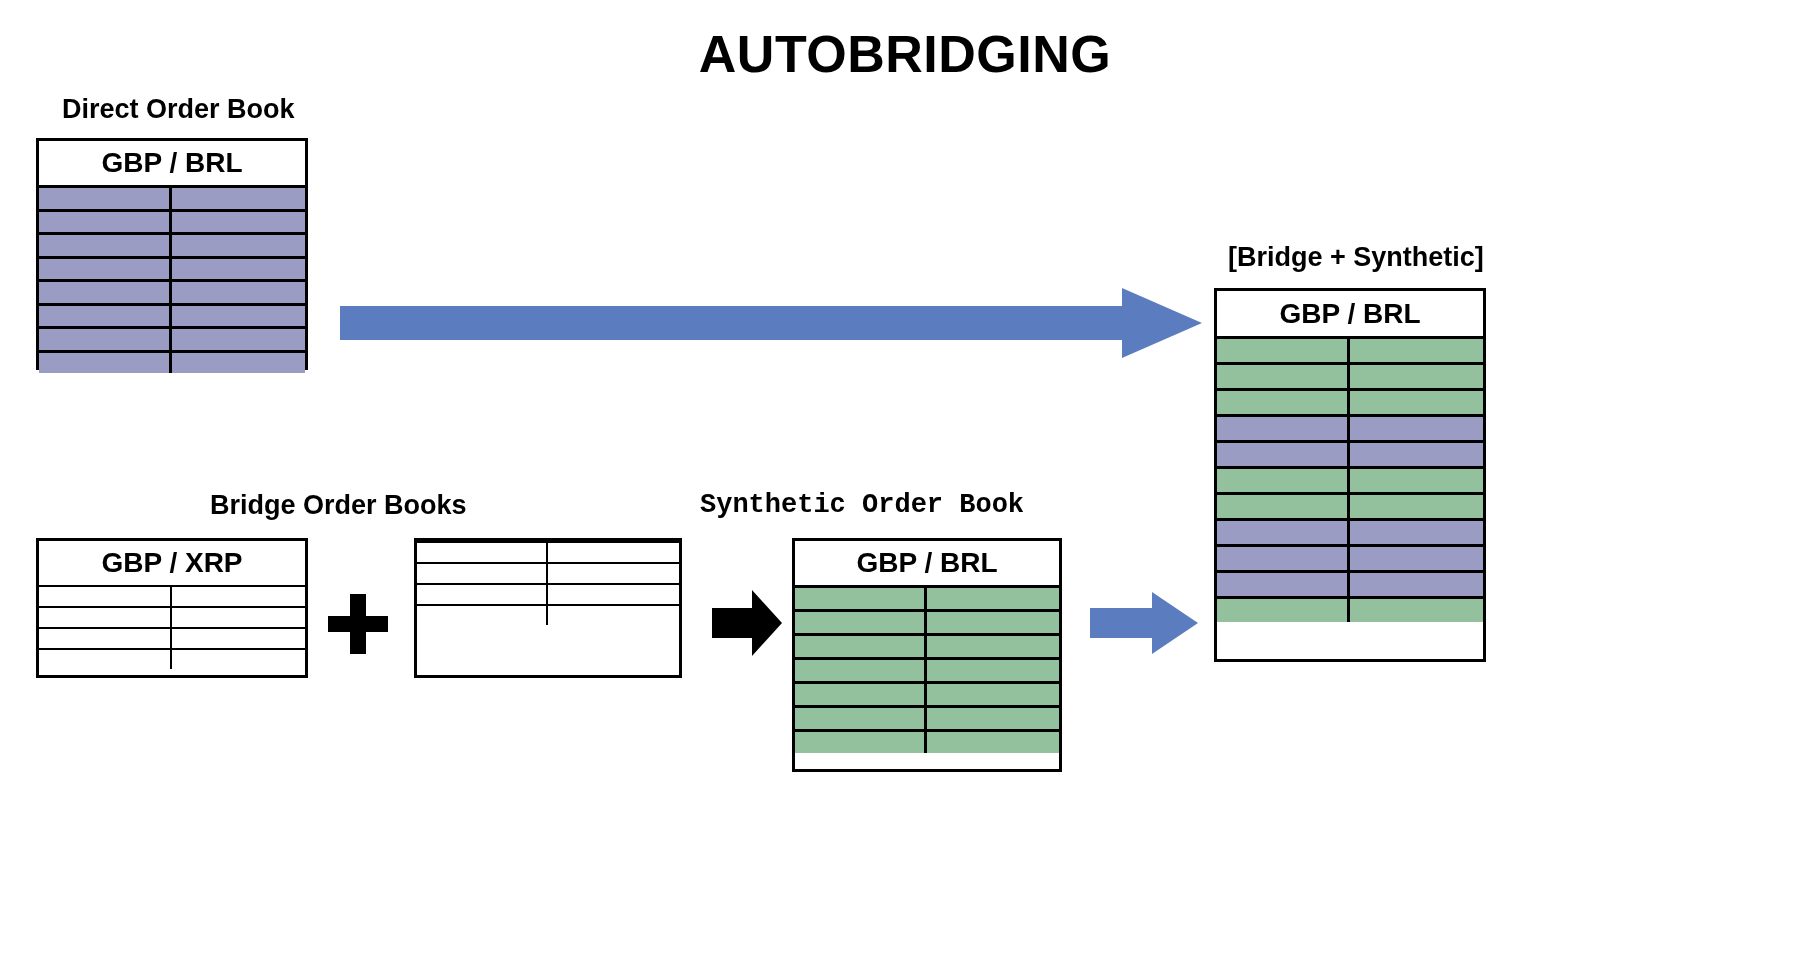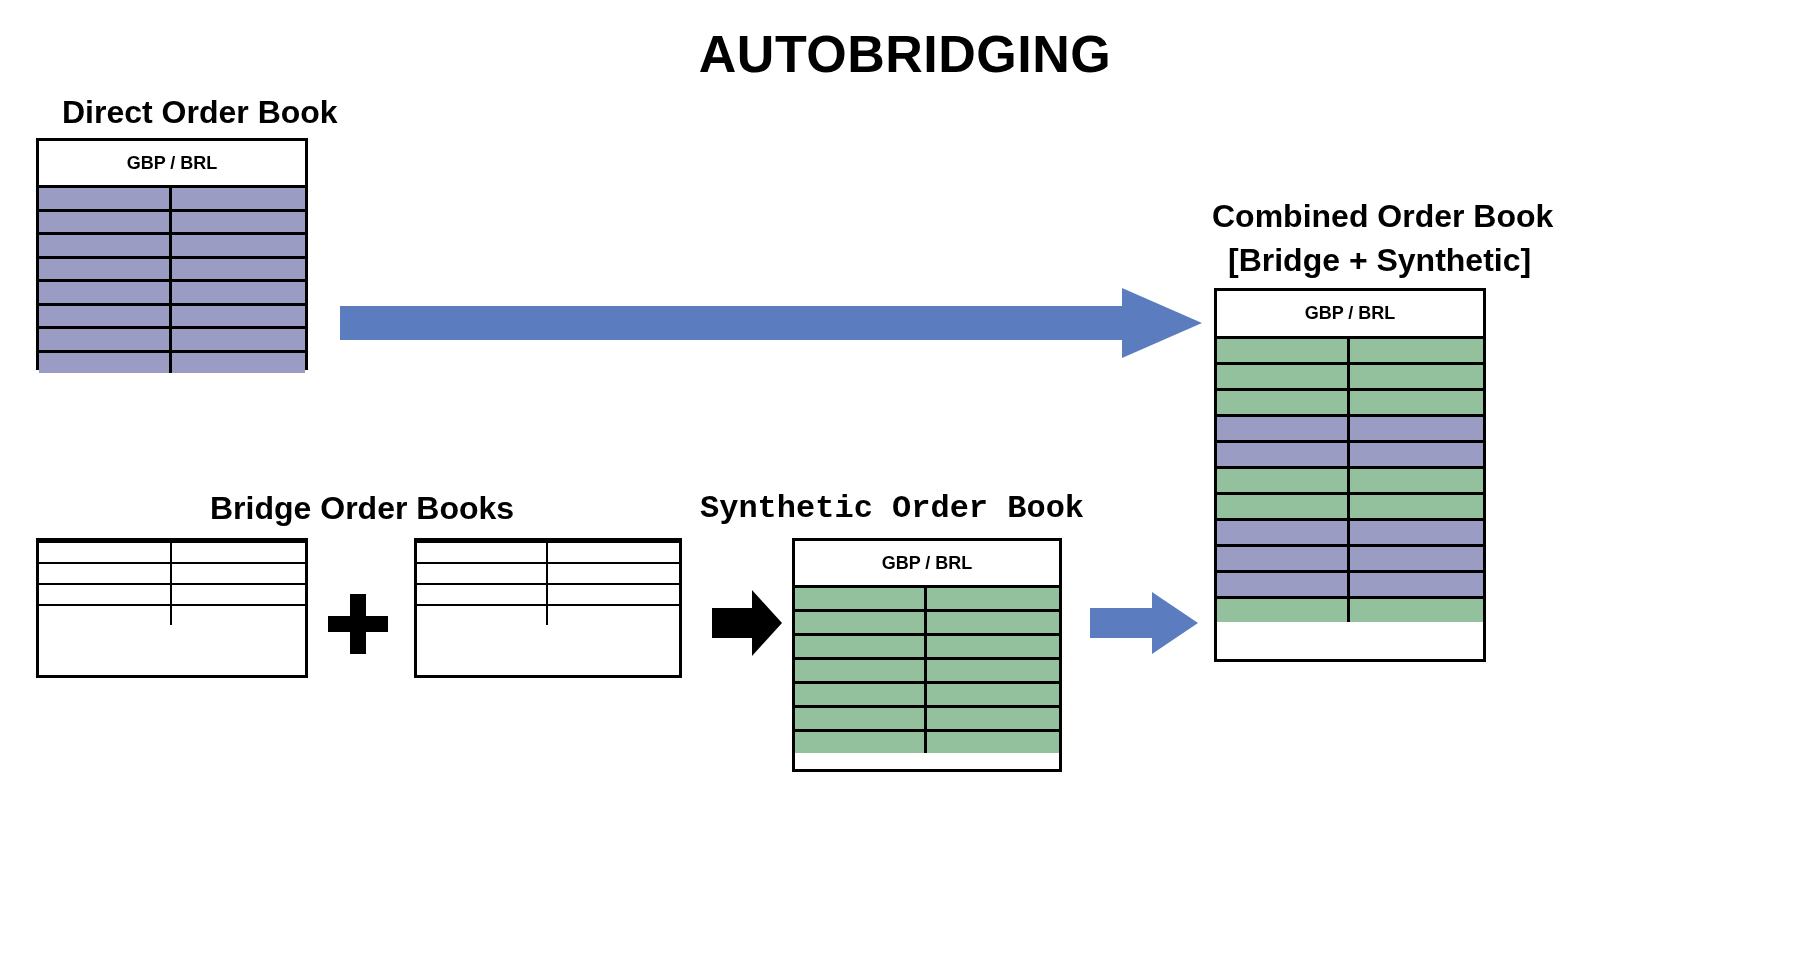--- a/index.html
+++ b/index.html
@@ -5,27 +5,27 @@
 <style>
   html,body{margin:0;padding:0;background:#ffffff;}
   body{width:1810px;height:960px;position:relative;overflow:hidden;
        font-family:"Liberation Sans","DejaVu Sans",sans-serif;color:#000;}
 
   .canvas{position:absolute;left:0;top:0;width:1644px;height:960px;}
 
   .title{position:absolute;left:0;top:24px;width:1810px;text-align:center;
          font-size:52px;font-weight:bold;letter-spacing:0.5px;}
 
-  .lbl{position:absolute;font-weight:bold;font-size:32px;white-space:nowrap;}
+  .lbl{position:absolute;font-weight:bold;font-size:27px;white-space:nowrap;}
   .mid-head{position:absolute;font-size:33px;font-weight:normal;white-space:nowrap;}
 
   
   .book{position:absolute;box-sizing:border-box;border:3px solid #000;background:#fff;}
   .book .hdr{box-sizing:border-box;width:100%;text-align:center;
-             font-size:18px;font-weight:bold;background:#fff;
+             font-size:28px;font-weight:bold;background:#fff;
              display:flex;align-items:center;justify-content:center;}
   .book .rows{box-sizing:border-box;width:100%;display:flex;flex-direction:column;}
   .book .row{box-sizing:border-box;display:flex;width:100%;border-top:3px solid #000;}
   .book .cell{box-sizing:border-box;flex:1 1 50%;}
   .book .cell.left{border-right:3px solid #000;}
 
   .thinrow{border-top:2px solid #000 !important;}
   .thincell.left{border-right:2px solid #000 !important;}
 
   
@@ -85,20 +85,21 @@
   <div class="arrow" style="left:340px;top:288px;">
     <svg width="862" height="70" viewBox="0 0 862 70" aria-hidden="true">
       <polygon id="arrow1" points="0,18 782,18 782,0 862,35 782,70 782,52 0,52" fill="#5b7dc0"></polygon>
     </svg>
   </div>
 
 
   <div class="lbl" style="left:210px;top:490px;">Bridge Order Books</div>
 
   <div class="book" id="bridge-book-0" style="left:36px;top:538px;width:272px;height:140px;">
+    <div class="hdr" style="height:44px;">GBP / XRP</div>
     <div class="rows" id="bridge-rows-0">
         <div class="row thinrow" style="height: 21px; background: rgb(255, 255, 255);">
           <div class="cell left thincell"></div>
           <div class="cell"></div>
         </div>
         <div class="row thinrow" style="height: 21px; background: rgb(255, 255, 255);">
           <div class="cell left thincell"></div>
           <div class="cell"></div>
         </div>
         <div class="row thinrow" style="height: 21px; background: rgb(255, 255, 255);">
@@ -180,21 +181,20 @@
         </div>
       </div>
   </div>
 
   <div class="arrow" style="left:1090px;top:592px;">
     <svg width="108" height="62" viewBox="0 0 108 62" aria-hidden="true">
       <polygon id="arrow3" points="0,16 62,16 62,0 108,31 62,62 62,46 0,46" fill="#5b7dc0"></polygon>
     </svg>
   </div>
 
-  <div class="lbl" style="left:1212px;top:198px;">Combined Order Book</div>
   <div class="lbl" style="left:1228px;top:242px;">[Bridge + Synthetic]</div>
 
   <div class="book" id="combined-book" style="left:1214px;top:288px;width:272px;height:374px;">
     <div class="hdr" style="height:45px;">GBP / BRL</div>
     <div class="rows" id="combined-rows">
         <div class="row" style="height: 26px; background: rgb(147, 193, 157);">
           <div class="cell left"></div>
           <div class="cell"></div>
         </div>
         <div class="row" style="height: 26px; background: rgb(147, 193, 157);">

